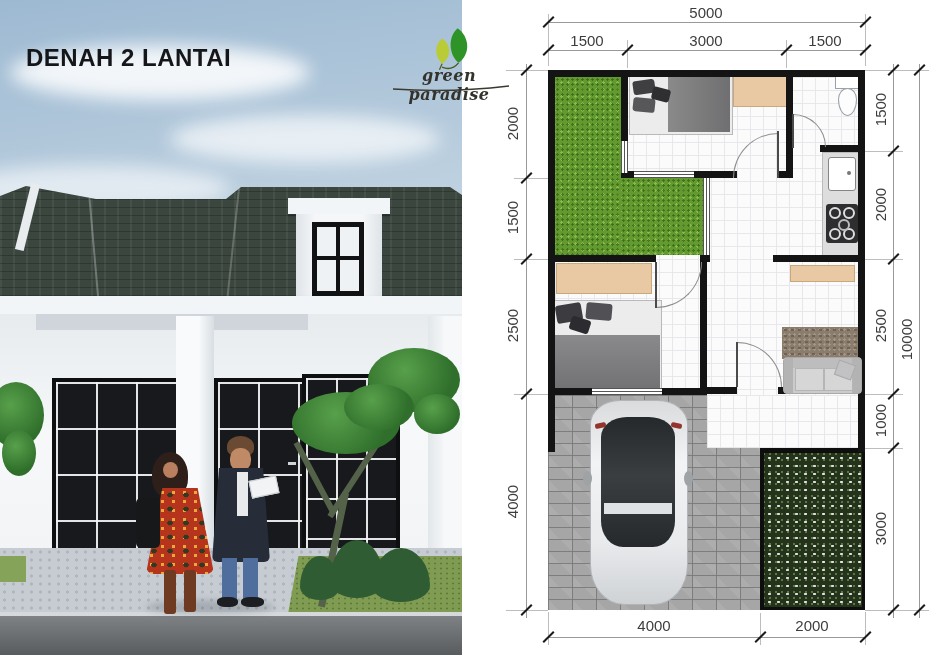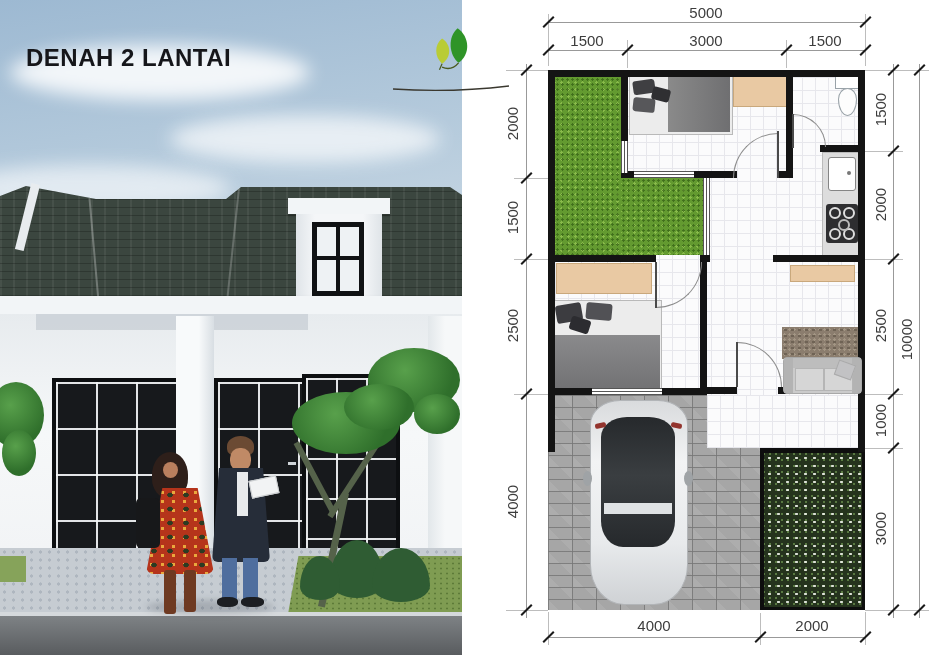--- a/index.html
+++ b/index.html
@@ -298,18 +298,19 @@
   <div class="lbl" style="left:624px;top:617px;">4000</div>
   <div class="lbl" style="left:782px;top:617px;">2000</div>
 
   <div class="logo">
     <svg width="52" height="46" viewBox="0 0 60 52" style="position:absolute;left:40px;top:0;">
       <path d="M40,2 C54,12 55,32 41,42 C30,33 28,12 40,2 Z" fill="#2f9427"></path>
       <path d="M22,14 C33,21 33,36 22,43 C13,35 13,21 22,14 Z" fill="#b9cc35"></path>
       <path d="M41,42 C36,48 29,50 22,47" stroke="#4a5a20" stroke-width="1.6" fill="none"></path>
       <path d="M22,43 L19,50" stroke="#4a5a20" stroke-width="1.4" fill="none"></path>
     </svg>
+    <div class="logo-text">green paradise</div>
     <svg width="120" height="8" viewBox="0 0 120 8" style="position:absolute;left:8px;top:58px;">
       <path d="M2,5 Q60,9 118,2" stroke="#3a382f" stroke-width="1.3" fill="none"></path>
     </svg>
   </div>
 
 </div>
 
 </body></html>

